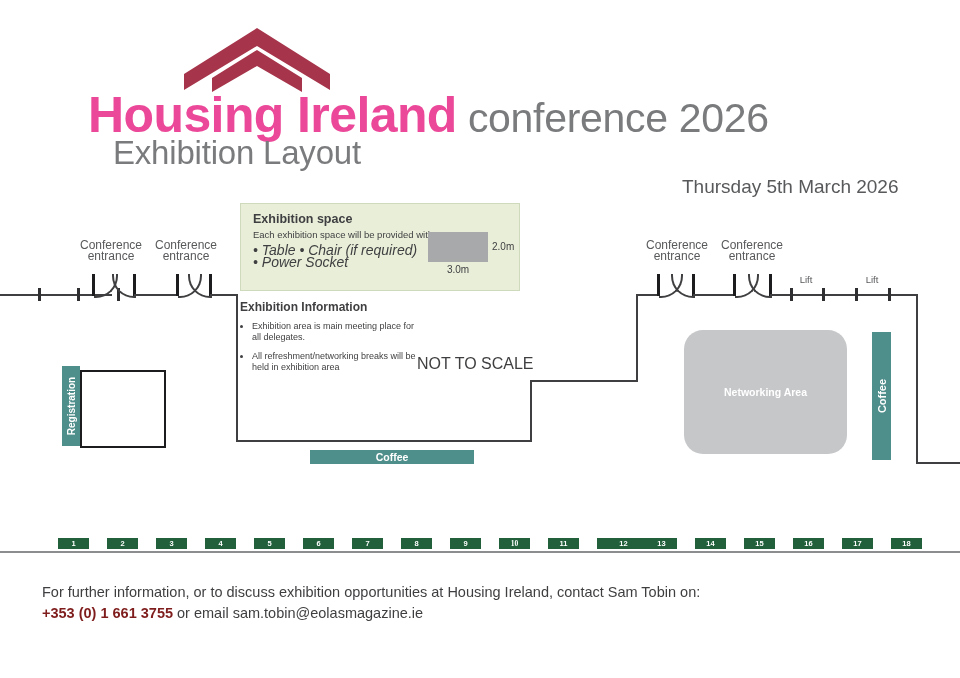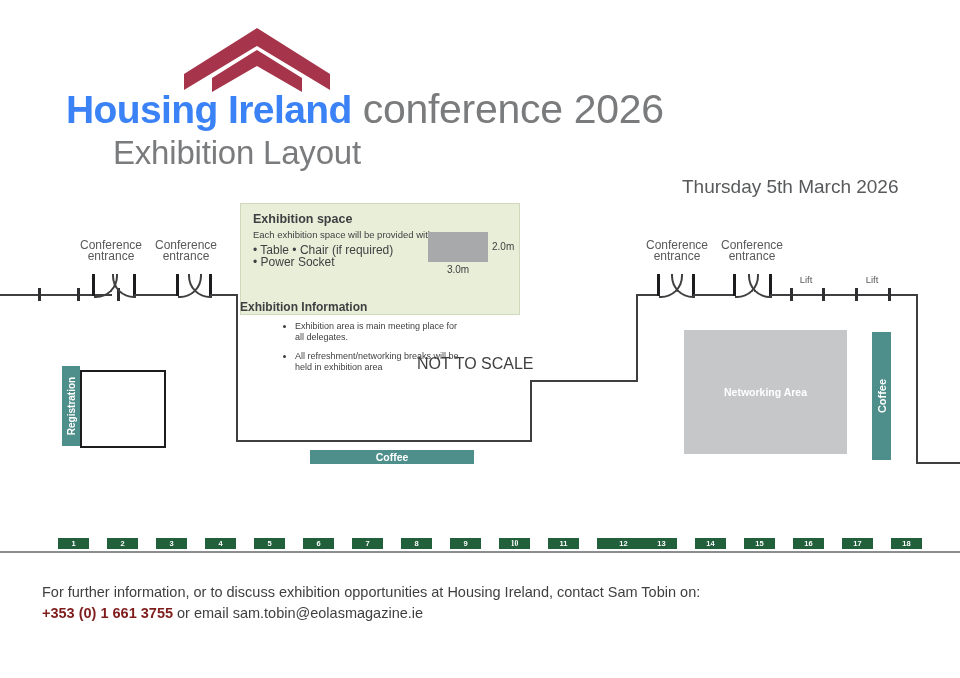--- a/index.html
+++ b/index.html
@@ -10,21 +10,21 @@
     font-family:"Liberation Sans", sans-serif;
     color:#58595b;
     overflow:hidden;
     position:relative;
   }
   #stage{position:relative;width:960px;height:678px;}
 
   
   .logo-mark{position:absolute;left:182px;top:24px;width:150px;height:70px;}
   .title-line{position:absolute;left:66px;top:86px;white-space:nowrap;}
-  .t-bold{font-size:39px;font-weight:bold;color:#3b82f6;letter-spacing:-.6px;}
+  .t-bold{font-size:50px;font-weight:bold;color:#ec4899;letter-spacing:-.6px;margin-left:22px;}
   .t-light{font-size:41px;font-weight:normal;color:#7a7b7d;letter-spacing:-.3px;}
   .subtitle{position:absolute;left:113px;top:134px;font-size:33px;color:#7a7b7d;
             font-weight:normal;letter-spacing:-.2px;white-space:nowrap;}
   .event-date{position:absolute;left:682px;top:176px;font-size:19px;color:#58595b;
               font-weight:normal;white-space:nowrap;}
 
   
   .wall{position:absolute;background:#3f3f41;}
   .wall-h{height:2px;}
   .wall-v{width:2px;}
@@ -49,37 +49,37 @@
   .networking span{position:absolute;left:50%;top:50%;transform:translate(-50%,-50%);
                    color:#ffffff;font-size:10.5px;font-weight:bold;white-space:nowrap;}
 
   .coffee-v{position:absolute;background:#4e8e8b;}
   .coffee-v span{position:absolute;left:50%;top:50%;transform:translate(-50%,-50%) rotate(-90deg);
                  color:#ffffff;font-size:11px;font-weight:bold;white-space:nowrap;}
   .coffee-h{position:absolute;background:#4e8e8b;display:flex;align-items:center;justify-content:center;}
   .coffee-h span{color:#ffffff;font-size:10.5px;font-weight:bold;}
 
   
-  .panel-space{position:absolute;left:240px;top:203px;width:280px;height:112px;
+  .panel-space{position:absolute;left:240px;top:203px;width:280px;height:88px;
                background:#e8eed8;border:1px solid #cfd9bb;box-sizing:border-box;padding:8px 12px;}
   .panel-space h3{margin:0 0 3px 0;font-size:12.5px;font-weight:bold;color:#3f3f41;}
   .panel-space p{margin:0;font-size:9.5px;line-height:11.5px;color:#3f3f41;}
-  .panel-space ul{margin:3px 0 0 0;padding:0;list-style:none;font-size:12px;
-                  line-height:12px;color:#3f3f41;}
+  .panel-space ul{margin:3px 0 0 0;padding:0;list-style:none;font-size:14px;
+                  line-height:12px;color:#3f3f41;font-style:italic;}
   .panel-space li{white-space:nowrap;}
   .stand-swatch{position:absolute;left:428px;top:232px;width:60px;height:30px;background:#a7a9ab;}
   .dim-w{position:absolute;left:428px;top:264px;width:60px;text-align:center;
          font-size:10px;color:#3f3f41;}
   .dim-h{position:absolute;left:492px;top:241px;font-size:10px;color:#3f3f41;}
 
   .panel-info{position:absolute;left:240px;top:300px;width:290px;}
   .panel-info h3{margin:0 0 7px 0;font-size:12px;font-weight:bold;color:#3f3f41;}
   .panel-info ul{margin:0;padding:0 0 0 12px;list-style:disc;font-size:9px;
                  line-height:11px;color:#3f3f41;}
-  .panel-info li{margin-bottom:8px;max-width:170px;margin-left:43px;}
+  .panel-info li{margin-bottom:8px;max-width:170px;}
   .not-to-scale{position:absolute;left:417px;top:355px;font-size:16px;color:#3f3f41;
                 white-space:nowrap;}
 
   
   .booth{position:absolute;top:538px;height:11px;background:#22603c;
          display:flex;align-items:center;justify-content:center;}
   .booth span{color:#ffffff;font-size:7.5px;font-weight:bold;line-height:1;}
 
   
   .footer{position:absolute;left:42px;top:582px;width:880px;font-size:14.5px;
@@ -168,21 +168,21 @@
   </div>
   <div class="tick" style="left:855px;top:288px;"></div>
   <div class="tick" style="left:888px;top:288px;"></div>
   <div class="lift-label" style="left:852px;top:274px;">
     <span>Lift</span>
   </div>
 
   <div class="wall wall-v" style="left:916px;top:294px;height:170px;"></div>
   <div class="wall wall-h" style="left:916px;top:462px;width:44px;"></div>
 
-  <div class="networking" style="left:684px;top:330px;width:163px;height:124px;">
+  <div class="networking" style="left:684px;top:330px;width:163px;height:124px;border-radius:19px;">
     <span>Networking Area</span>
   </div>
 
   <div class="coffee-v" style="left:872px;top:332px;width:19px;height:128px;">
     <span>Coffee</span>
   </div>
 
   <div class="panel-space">
     <h3>Exhibition space</h3>
     <p>Each exhibition space will be provided with:</p>

